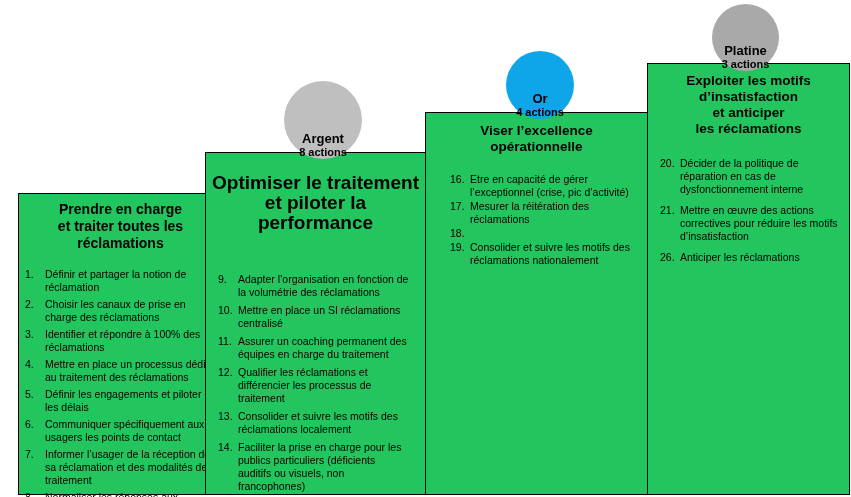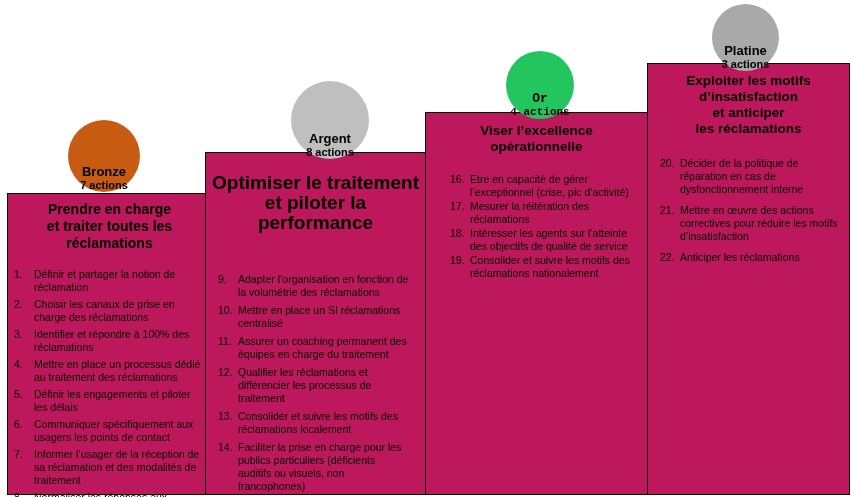--- a/index.html
+++ b/index.html
@@ -1,22 +1,22 @@
 <!DOCTYPE html>
 <html><head>
 <meta charset="utf-8">
 <style>
   * { margin:0; padding:0; box-sizing:border-box; }
   html,body { background:#fff; }
   .canvas {
     position:relative; width:851px; height:497px; background:#fff;
     font-family:"Liberation Sans", sans-serif; color:#000; overflow:hidden;
   }
-  .step { position:absolute; background:#be185d; border:1px solid #000; z-index:1; }
-  .s1 { left:7px;   top:193px; width:205px; height:302px; }
+  .step { position:absolute; background:#22c55e; border:1px solid #000; z-index:1; }
+  .s1 { left:18px;   top:193px; width:205px; height:302px; }
   .s2 { left:205px; top:152px; width:221px; height:343px; }
   .s3 { left:425px; top:112px; width:223px; height:383px; }
   .s4 { left:647px; top:63px;  width:203px; height:432px; }
 
   .title { font-weight:bold; text-align:center; white-space:pre-line; }
   .t1 { font-size:14px;   line-height:17px; margin-top:7px; }
   .t2 { font-size:19px; line-height:20px; margin-top:20px; }
   .t3 { font-size:13.5px; line-height:16px; margin-top:10px; }
   .t4 { font-size:13.5px; line-height:16px; margin-top:9px; }
 
@@ -29,21 +29,21 @@
   .num { flex:0 0 20px; }
   .txt { flex:1; }
 
   .circle {
     position:absolute; border-radius:50%; z-index:2; text-align:center;
     display:flex; flex-direction:column; align-items:center; justify-content:flex-end;
   }
   .circle-name  { font-weight:bold; font-size:13px; line-height:15px; }
   .circle-count { font-weight:bold; font-size:11px; line-height:13px; }
   .c1 { left:68px;  top:120px; width:72px; height:72px; }
-  .c2 { left:291px; top:81px;  width:78px; height:78px; }
+  .c2 { left:284px; top:81px;  width:78px; height:78px; }
   .c3 { left:506px; top:51px;  width:68px; height:68px; }
   .c4 { left:712px; top:4px;   width:67px; height:67px; }
 </style>
 </head>
 <body>
 
 <div class="canvas">
 
   <div class="step s1">
     <div class="title t1">Prendre en charge
@@ -142,21 +142,20 @@
     <span class="txt">Etre en capacité de gérer l’exceptionnel (crise, pic d’activité)</span>
   </div>
 
   <div class="item">
     <span class="num">17.</span>
     <span class="txt">Mesurer la réitération des réclamations</span>
   </div>
 
   <div class="item">
     <span class="num">18.</span>
-    <span class="txt">Intéresser les agents sur l’atteinte des objectifs de qualité de service</span>
   </div>
 
   <div class="item">
     <span class="num">19.</span>
     <span class="txt">Consolider et suivre les motifs des réclamations nationalement</span>
   </div>
 </div>
   </div>
 
   <div class="step s4">
@@ -169,37 +168,33 @@
     <span class="num">20.</span>
     <span class="txt">Décider de la politique de réparation en cas de dysfonctionnement interne</span>
   </div>
 
   <div class="item">
     <span class="num">21.</span>
     <span class="txt">Mettre en œuvre des actions correctives pour réduire les motifs d’insatisfaction</span>
   </div>
 
   <div class="item">
-    <span class="num">22.</span>
+    <span class="num">26.</span>
     <span class="txt">Anticiper les réclamations</span>
   </div>
 </div>
   </div>
 
-  <div class="circle c1" style="background: rgb(199, 91, 18);">
-    <div class="circle-name">Bronze</div>
-    <div class="circle-count">7 actions</div>
-  </div>
 
   <div class="circle c2" style="background: rgb(191, 191, 191);">
     <div class="circle-name">Argent</div>
     <div class="circle-count">8 actions</div>
   </div>
 
-  <div class="circle c3" style="background: #22c55e; font-family: Liberation Mono, monospace;">
+  <div class="circle c3" style="background: #0ea5e9;">
     <div class="circle-name">Or</div>
     <div class="circle-count">4 actions</div>
   </div>
 
   <div class="circle c4" style="background: rgb(169, 169, 169);">
     <div class="circle-name">Platine</div>
     <div class="circle-count">3 actions</div>
   </div>
 
 </div>

